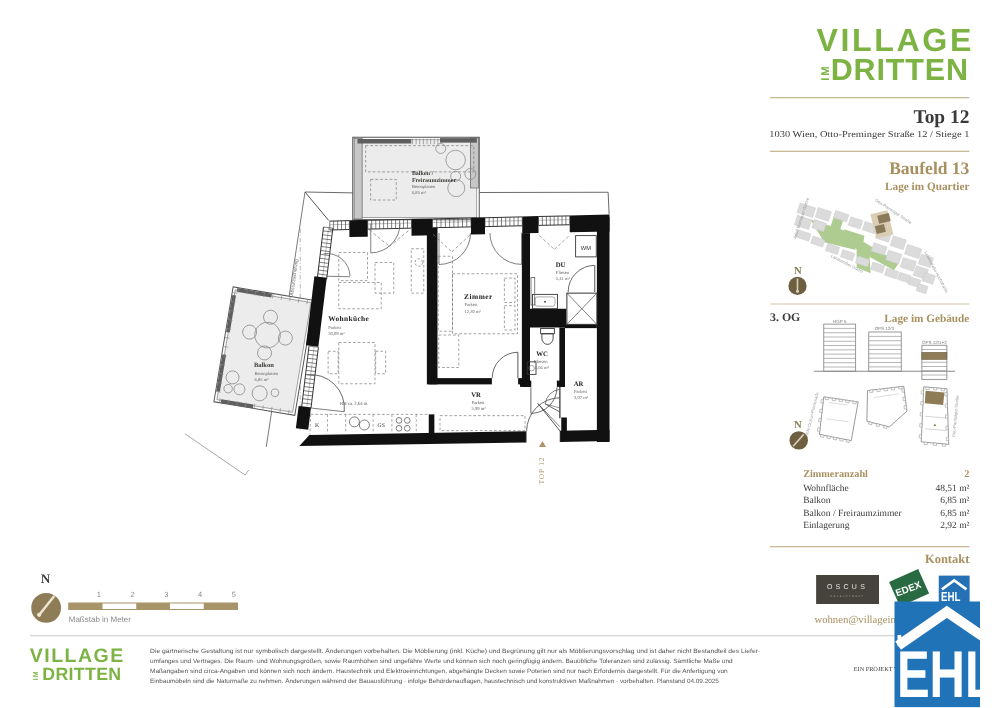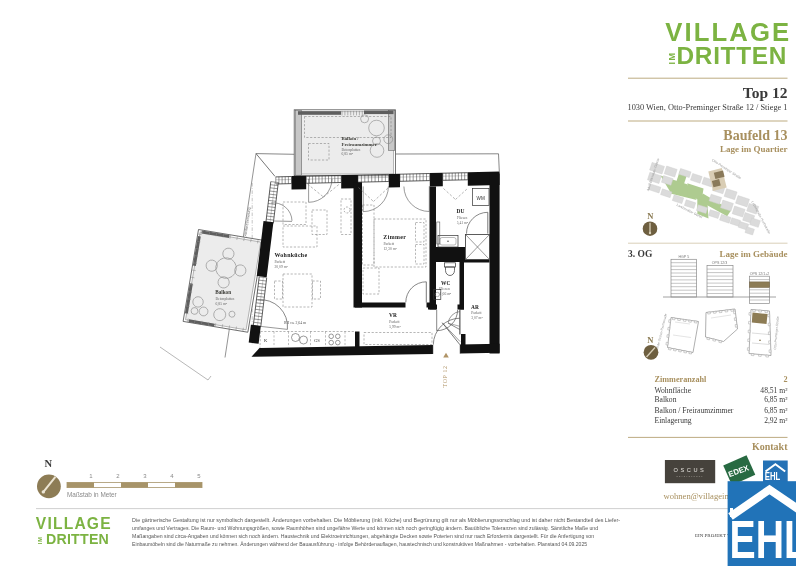--- a/index.html
+++ b/index.html
@@ -1,15 +1,15 @@
 <!DOCTYPE html>
 <html><head><meta charset="utf-8">
 <style>
 html,body{margin:0;padding:0;background:#fff;}
-#page{position:relative;width:784px;height:566px;overflow:hidden;background:#fff;margin-left:12px;}
+#page{position:relative;width:784px;height:566px;overflow:hidden;background:#fff;}
 </style></head>
 <body>
 <div id="page">
 <svg width="800" height="566" viewBox="0 0 800 566" style="position:absolute;top:0;left:0">
 <rect width="800" height="566" fill="#ffffff"></rect>
 
 <g>
 <line x1="244.0" y1="153.6" x2="282.5" y2="154.3" stroke="#555" stroke-width="0.7" stroke-linecap="butt"></line>
 <line x1="383.5" y1="154.0" x2="486.5" y2="153.8" stroke="#555" stroke-width="0.7" stroke-linecap="butt"></line>
 <line x1="486.5" y1="153.8" x2="487.3" y2="171.4" stroke="#555" stroke-width="0.7" stroke-linecap="butt"></line>

